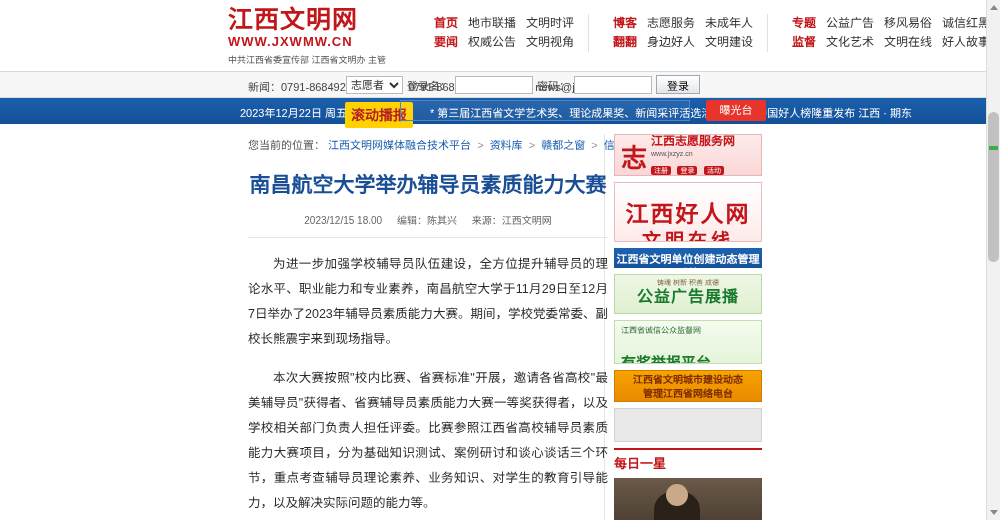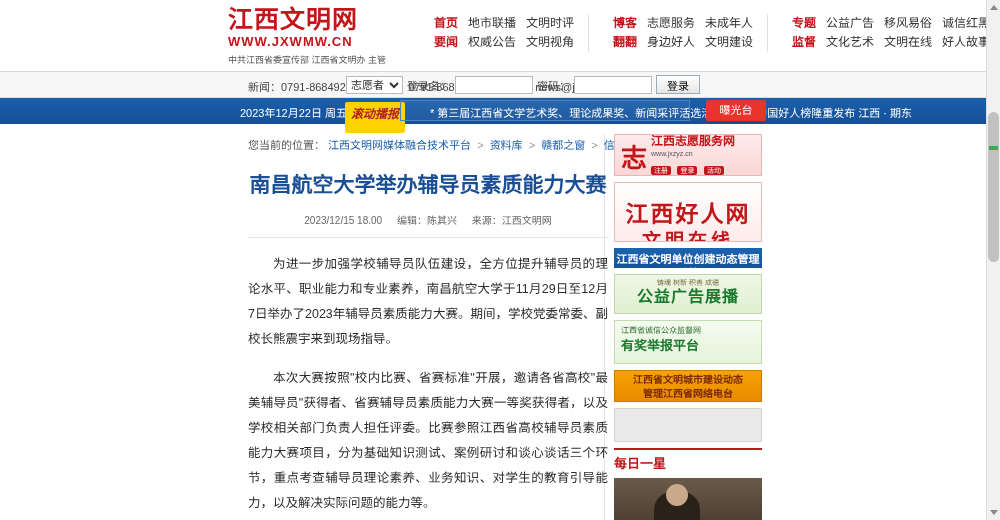--- a/index.html
+++ b/index.html
@@ -143,25 +143,24 @@
     font-size: 11px;
   }
   .ribbon .date {
     position: absolute; left: 240px; top: 6px;
     font-size: 11px;
   }
   .roll-label {
     position: absolute; left: 345px; top: 4px;
     background: #ffd200;
     color: #b41f24;
-    font-size: 12px;
-    font-weight: bold;
-    padding: 2px 6px 12px 6px;
+    font-size: 14px;
+    font-weight: bold;
+    padding: 2px 6px 4px 6px;
     border-radius: 2px;
-    font-style: italic;
   }
   .roll-text {
     position: absolute; left: 430px; top: 6px;
     color: #fff;
     font-size: 11px;
     white-space: nowrap;
   }
   .roll-box {
     position: absolute;
     left: 400px; top: 2px;
@@ -320,22 +319,23 @@
     letter-spacing: 1px;
   }
   .ad5 {
     height: 44px;
     background: linear-gradient(#f4fbef,#e6f4da);
     border: 1px solid #c3ddae;
     padding: 4px 4px 0 6px;
   }
   .ad5 .l1 { font-size: 8px; color: #2b6a2b; line-height: 12px; }
   .ad5 .l2 {
-    font-size: 13px; font-weight: bold; color: #1a7a2e; line-height: 17px;
-    font-family: "Liberation Serif", serif;
+    font-size: 15px; font-weight: bold; color: #1a7a2e; line-height: 17px;
+    font-family: "Liberation Serif", serif;
+    margin-top: 18px;
   }
   .ad6 {
     height: 32px;
     background: linear-gradient(#f7a300,#e88a00);
     border: 1px solid #d07b00;
     text-align: center;
     padding-top: 2px;
   }
   .ad6 .l1 { font-size: 10px; color: #7a2b00; font-weight: bold; line-height: 14px; }
   .ad6 .l2 { font-size: 10px; color: #7a2b00; font-weight: bold; line-height: 14px; }

